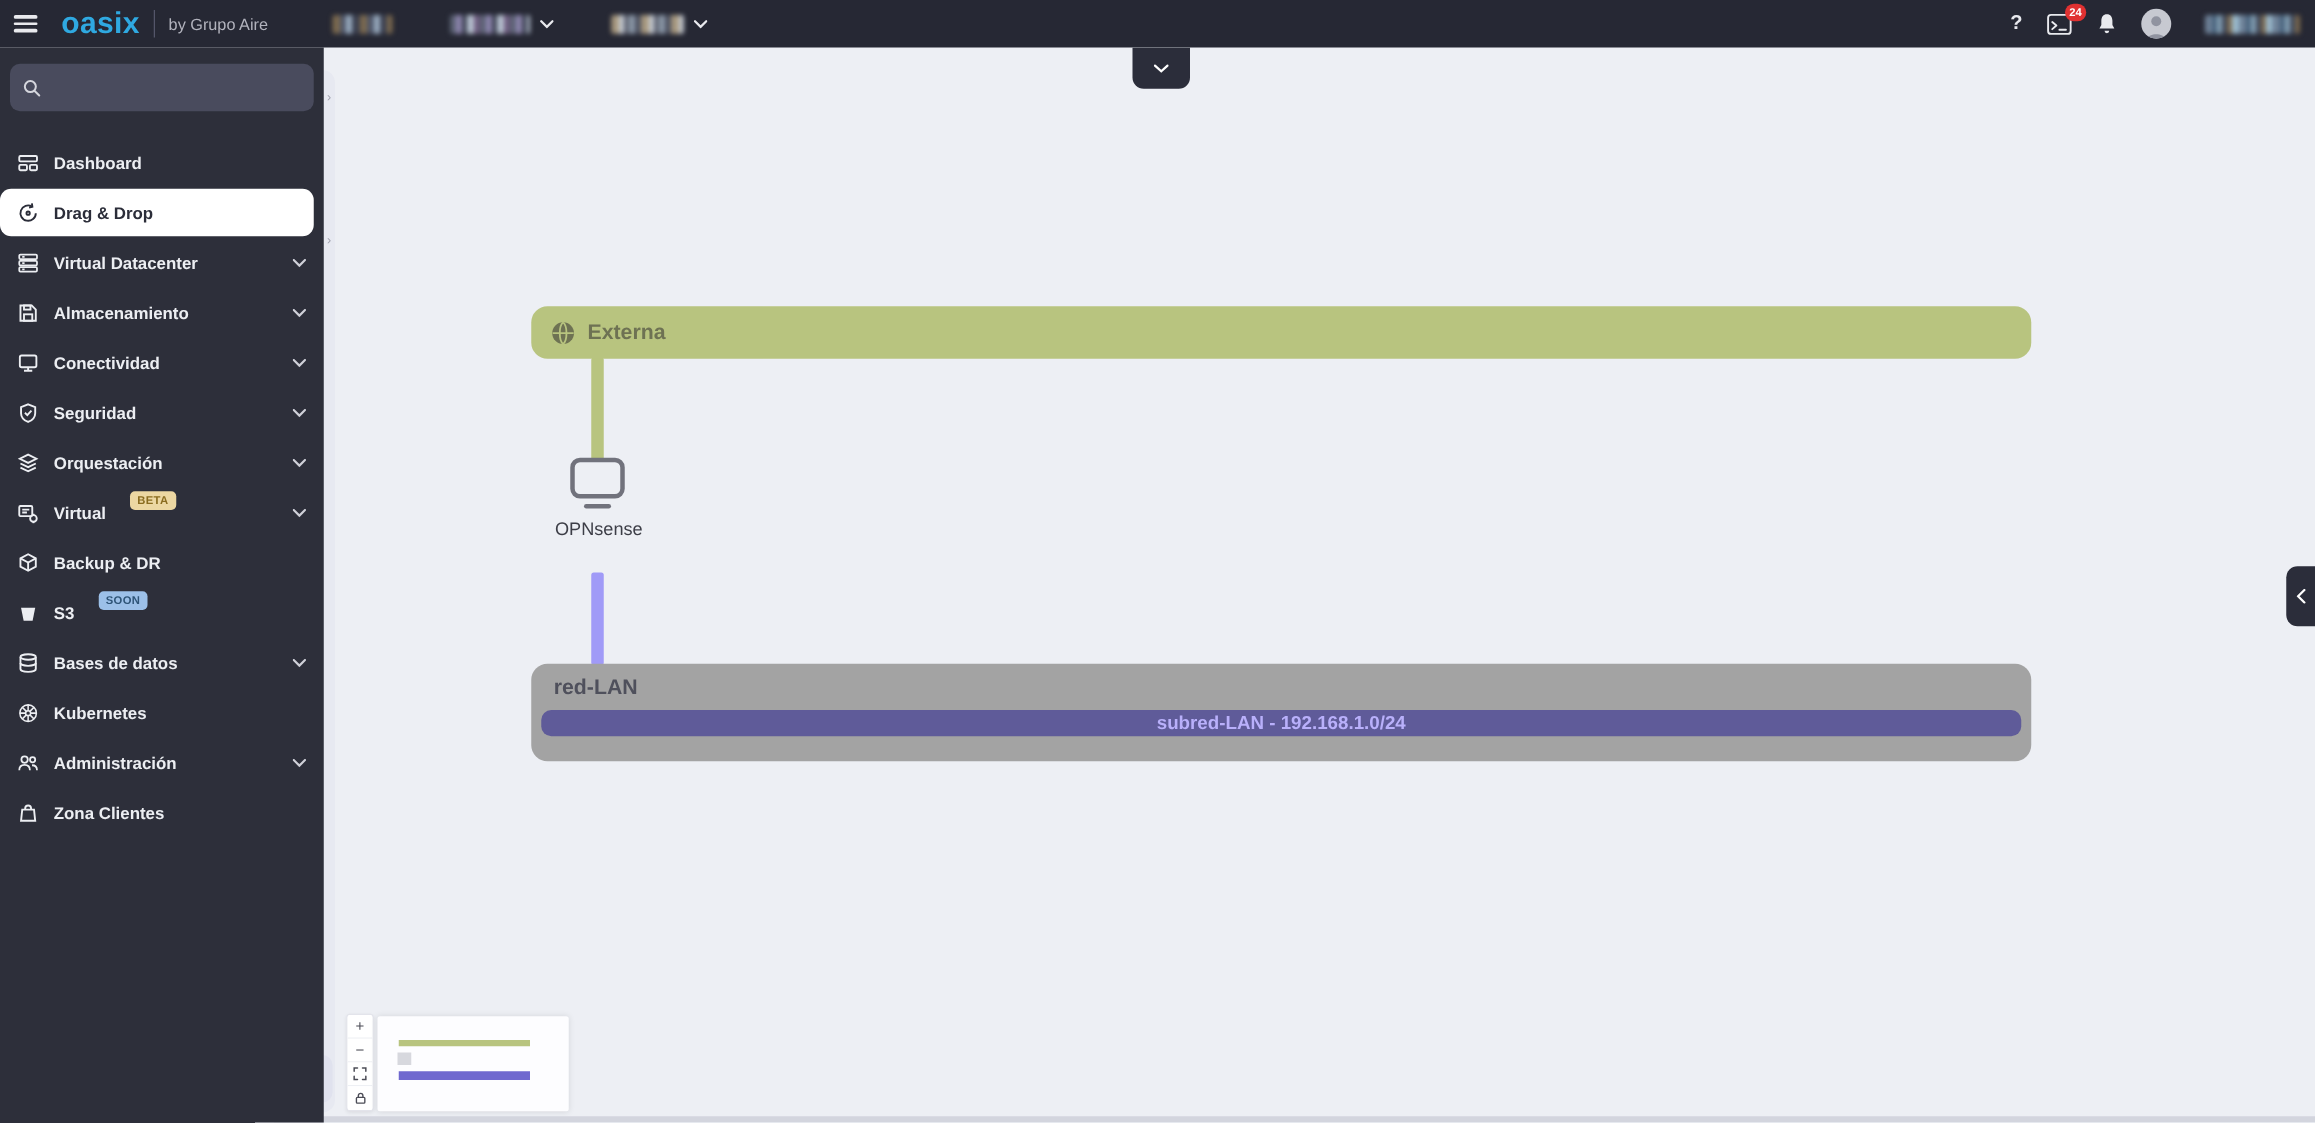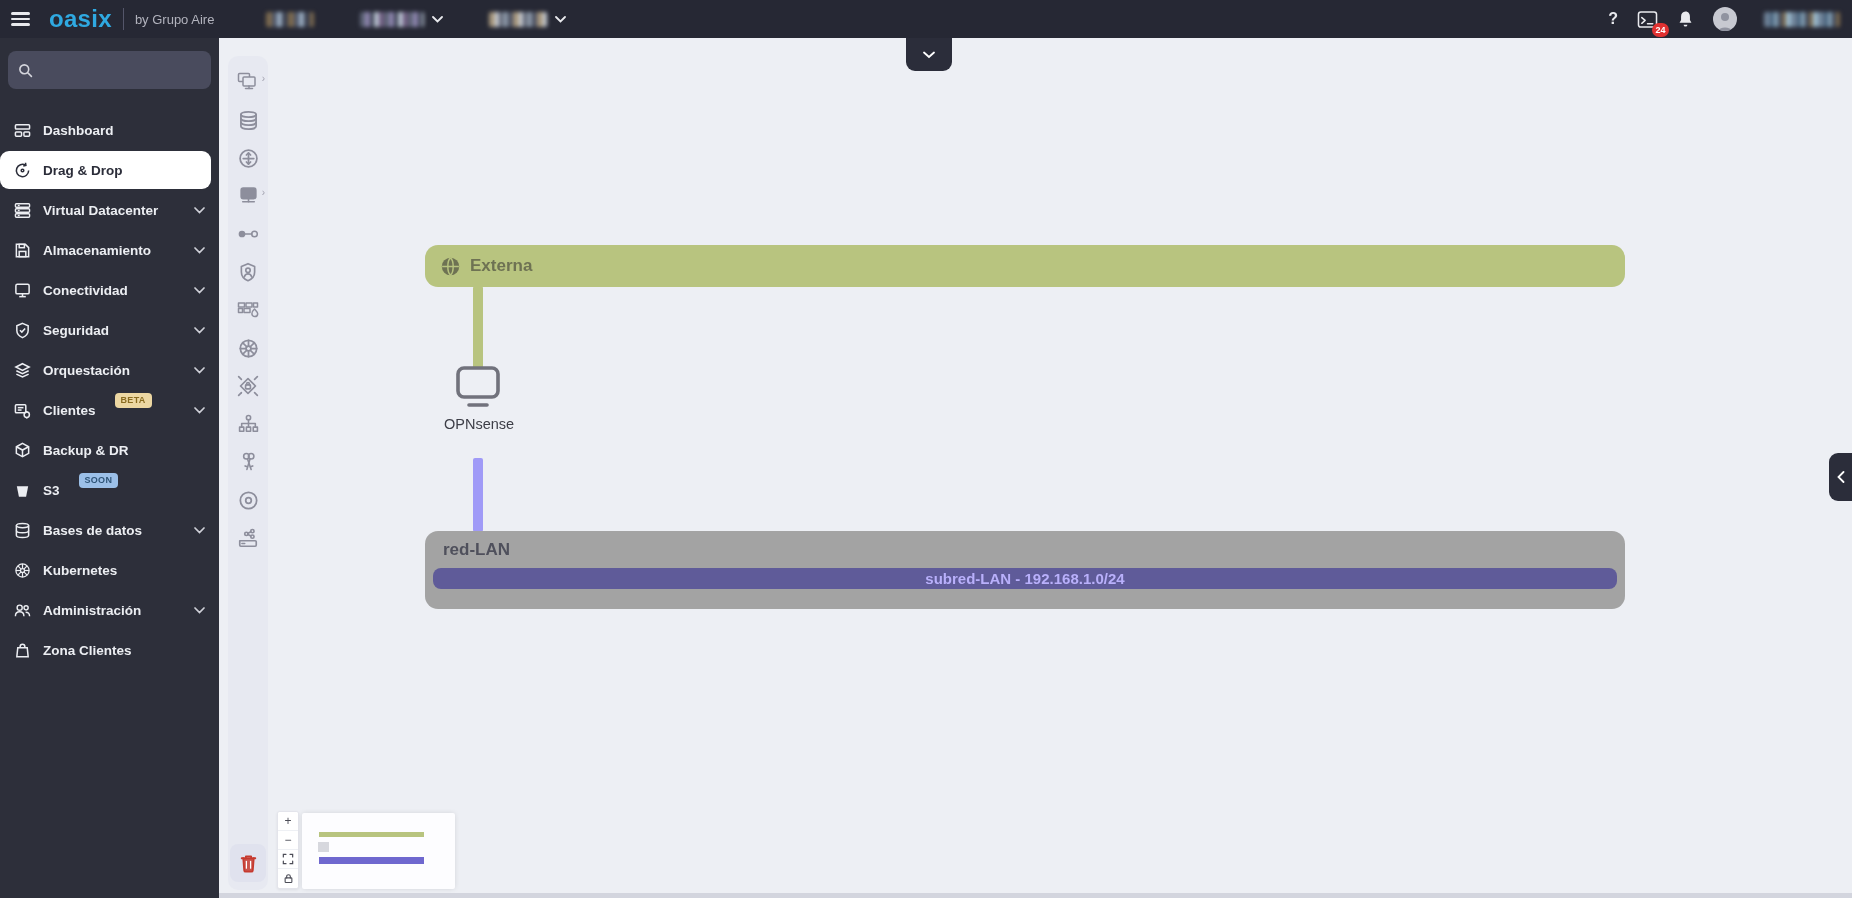--- a/index.html
+++ b/index.html
@@ -31,26 +31,26 @@
     background:repeating-linear-gradient(90deg,#a8987e 0 6px,#c7cdd6 6px 10px,#5d6170 10px 14px,#8d9aa9 14px 19px,#4a4f60 19px 24px); }
   .pxname { width:76px; margin-left:8px;
     background:repeating-linear-gradient(90deg,#6f8298 0 6px,#45607a 6px 10px,#8aa5b8 10px 14px,#3c465a 14px 18px,#7d6a4e 18px 22px,#9bbcd0 22px 27px); }
   .tb-tab { display:flex; align-items:center; gap:8px; margin-left:46px; cursor:pointer; }
   .tb-right { position:absolute; right:12px; top:0; height:38px; display:flex; align-items:center; gap:19px; }
   .help { font-size:16px; font-weight:700; color:#e8e9ee; cursor:pointer; }
   .console-wrap { position:relative; cursor:pointer; }
   .badge-red {
     position:absolute; top:-7px; right:-11px; min-width:17px; height:14px; padding:0 3px;
     background:#e03131; border-radius:8px; color:#fff; font-size:9px; font-weight:700;
-    display:flex; align-items:center; justify-content:center;margin-top:20px;
+    display:flex; align-items:center; justify-content:center;
   }
   .avatar { width:24px; height:24px; border-radius:50%; background:#c7c9d1; display:flex; align-items:flex-end; justify-content:center; overflow:hidden; cursor:pointer; }
 
   
-  .sidebar { position:absolute; top:38px; left:0; width:219px; bottom:0; background:#2d2f3a; color:#eceef2; z-index:10; }
+  .sidebar { position:absolute; top:38px; left:0; width:259px; bottom:0; background:#2d2f3a; color:#eceef2; z-index:10; }
   .search {
     margin:13px 8px 0 8px; height:38px; background:#494b5d; border-radius:8px;
     display:flex; align-items:center; padding:0 10px; gap:8px;
   }
   .search input { flex:1; background:transparent; border:none; outline:none; color:#fff; font-size:13px; min-width:0; font-family:"Liberation Sans",sans-serif; }
   .nav { margin-top:21px; }
   .row {
     height:40px; display:flex; align-items:center; gap:12px;
     padding:0 14px 0 13px; font-size:13.5px; font-weight:600; cursor:pointer; position:relative; color:#eceef2;
   }
@@ -284,21 +284,21 @@
       <span class="ic">
           <svg width="17" height="17" viewBox="0 0 18 18" fill="none" stroke-width="1.6">
             <rect x="1.5" y="3" width="11" height="8.5" rx="1"></rect>
             <line x1="4" y1="6" x2="10" y2="6"></line>
             <line x1="4" y1="8.5" x2="8" y2="8.5"></line>
             <circle cx="13.5" cy="13.5" r="2.8"></circle>
             <line x1="13.5" y1="9.5" x2="13.5" y2="10.7"></line>
             <line x1="13.5" y1="16.3" x2="13.5" y2="17.5"></line>
           </svg>
         </span>
-      <span>Clientes</span>
+      <span>Virtual</span>
       <span class="mini-badge beta">BETA</span>
       <svg class="chev" width="11" height="7" viewBox="0 0 11 7">
           <polyline points="1,1 5.5,5.5 10,1" fill="none" stroke="#cfd0d8" stroke-width="1.7" stroke-linecap="round"></polyline>
         </svg>
     </div>
 
     <div class="row">
       <span class="ic">
           <svg width="17" height="17" viewBox="0 0 18 18" fill="none" stroke-width="1.6">
             <path d="M9 1.5 L15.5 5 v7 L9 15.5 2.5 12 V5 Z"></path>

